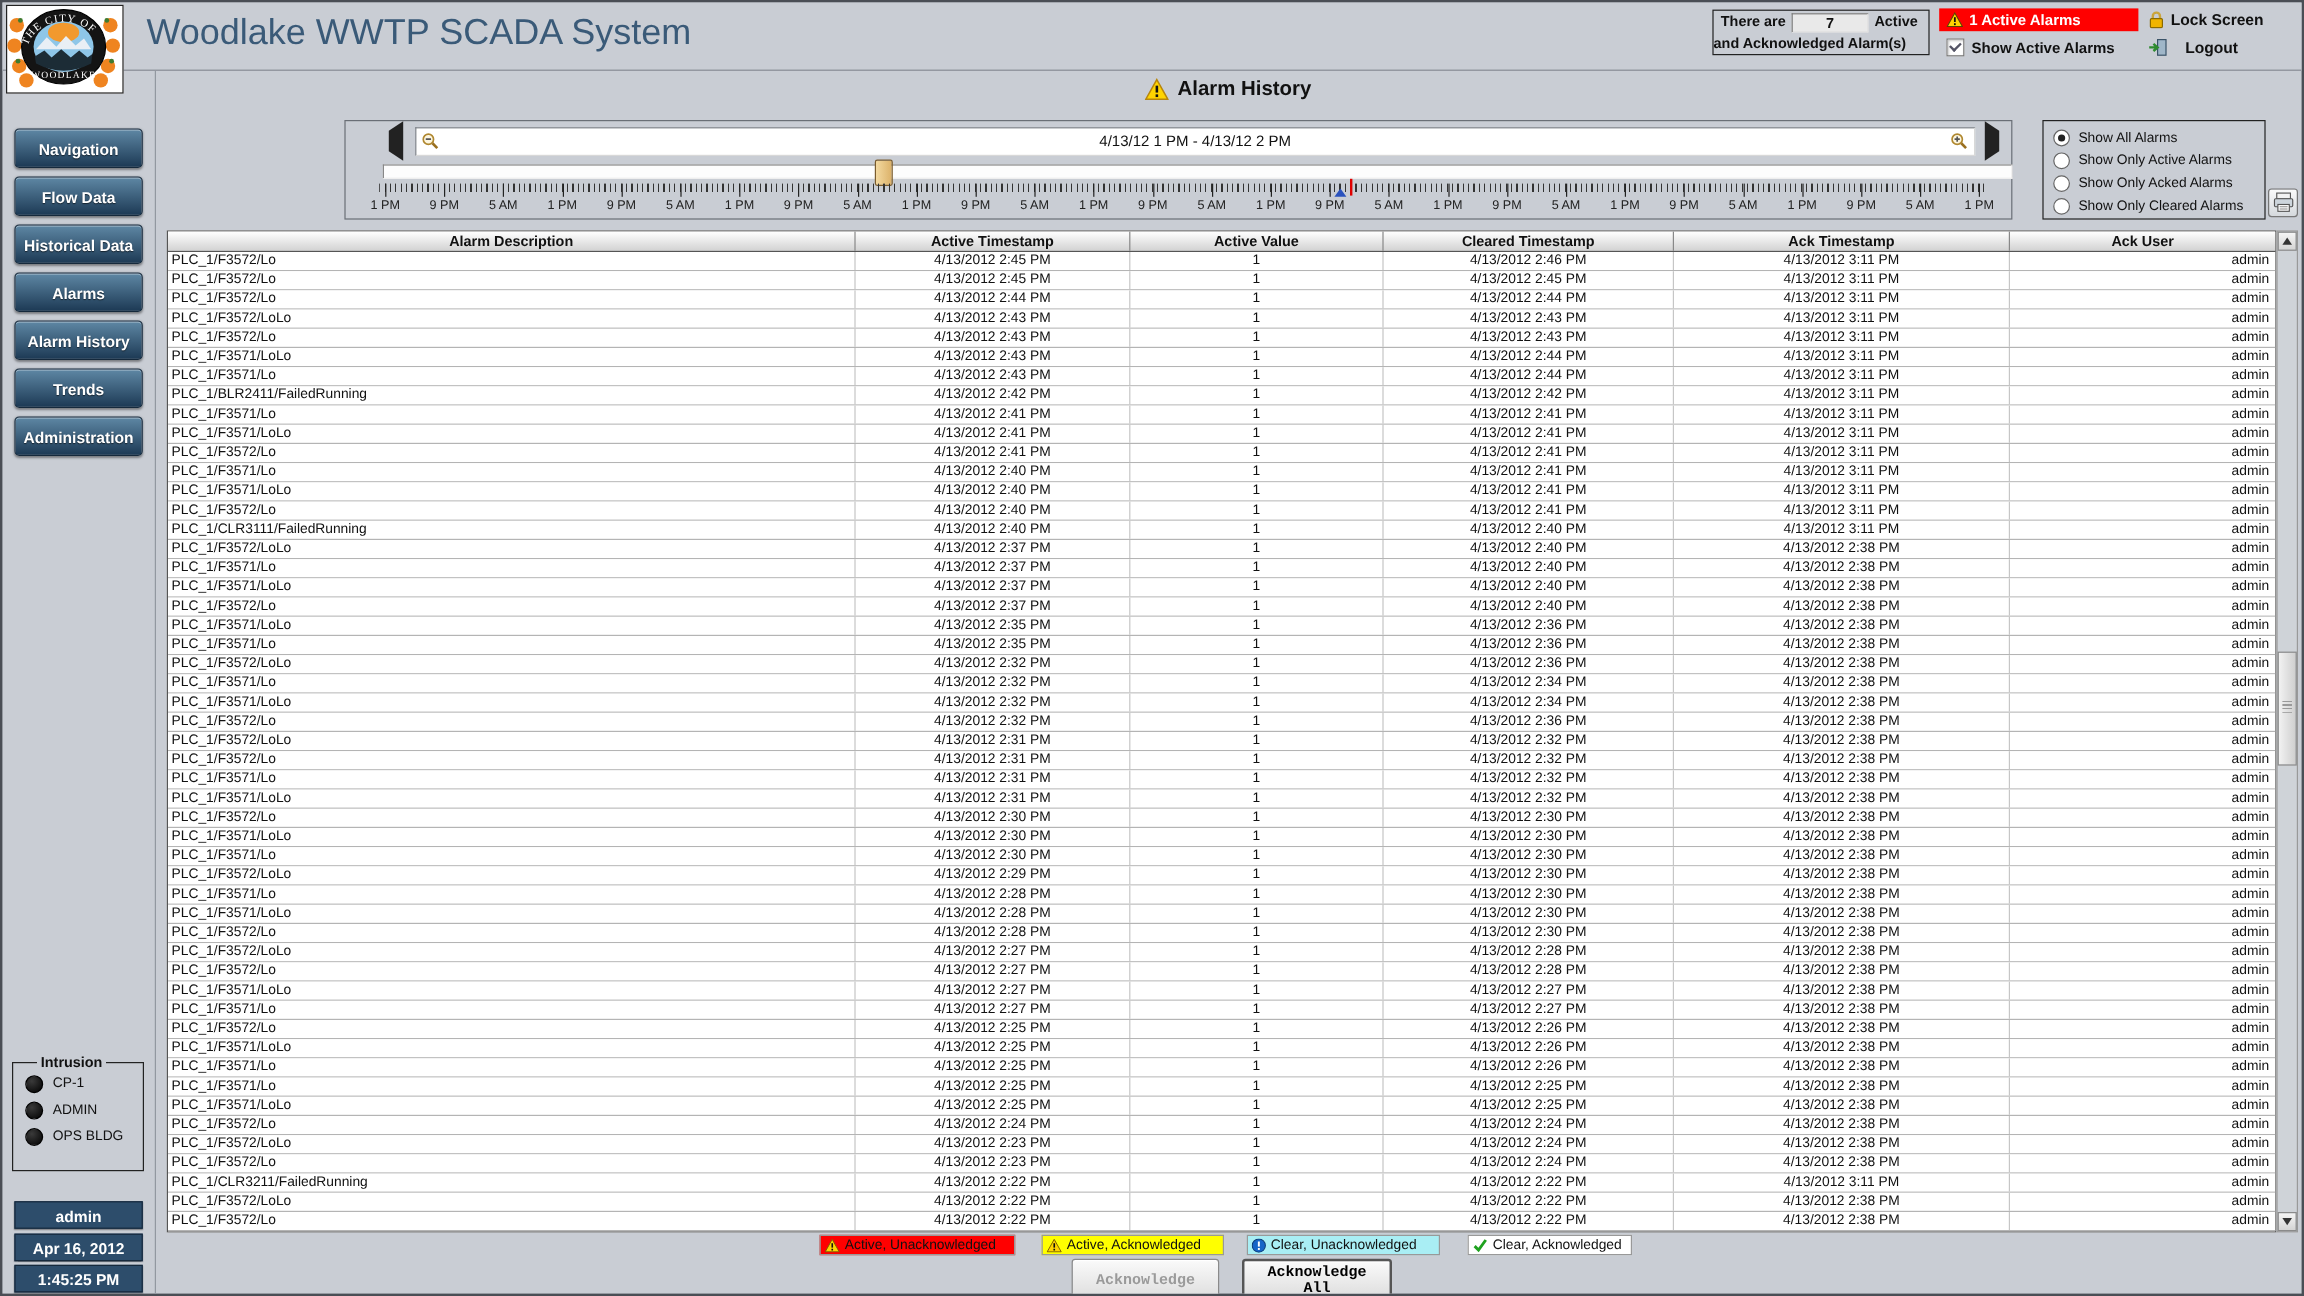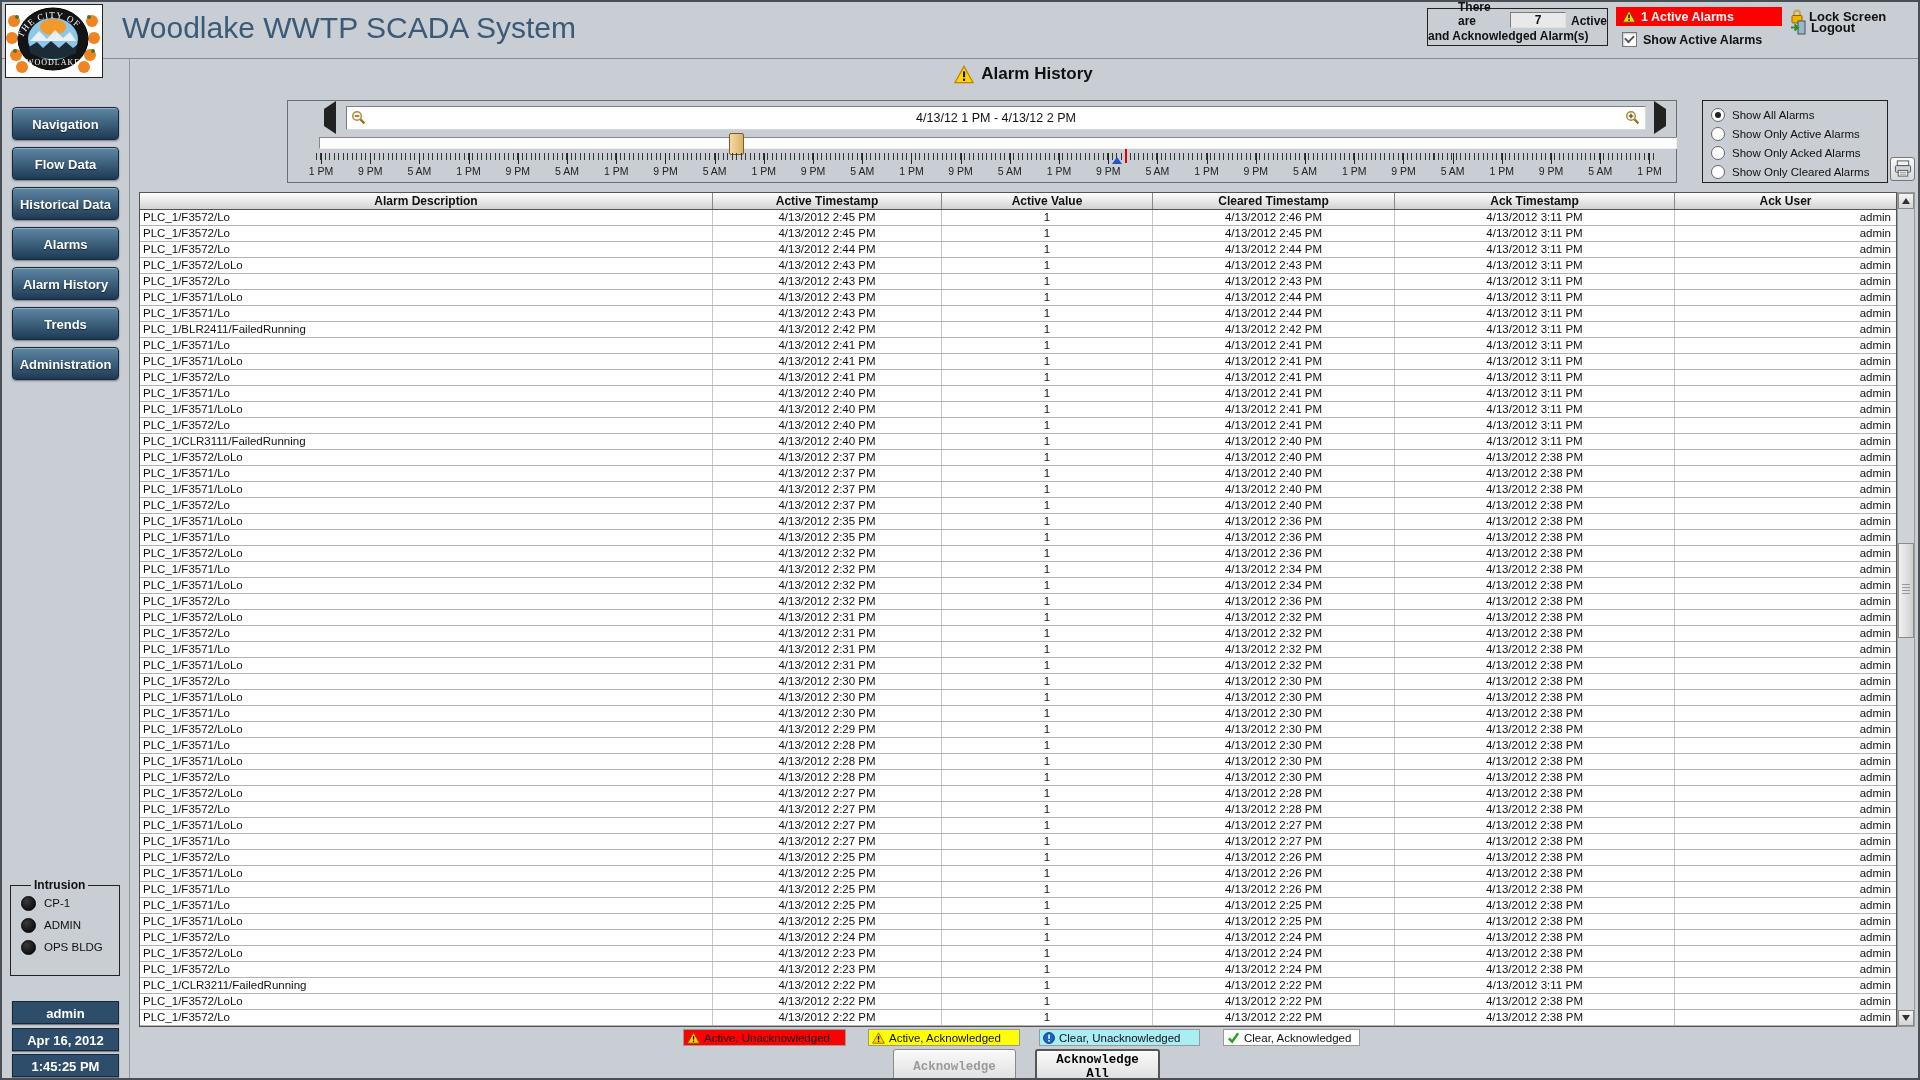--- a/index.html
+++ b/index.html
@@ -7,36 +7,36 @@
        border:2px solid #4a4e55;box-sizing:border-box;overflow:hidden;
        font-family:"Liberation Sans",sans-serif;color:#111;}
   
   .header{position:absolute;left:0;top:0;width:100%;height:57px;background:#c9cdd4;
           border-bottom:1px solid #878c94;box-sizing:border-box;}
   .logo{position:absolute;left:3px;top:2px;width:96px;height:72px;background:#fff;
         border:1px solid #222;z-index:20;}
   .app-title{position:absolute;left:120px;top:9px;font-size:30px;color:var(--title-text,#3a5a78);}
   .summary-box{position:absolute;left:1425px;top:6px;width:181px;height:38px;border:1px solid #222;
         box-sizing:border-box;font-size:12px;font-weight:bold;padding-top:2px;}
-  .s-row{display:flex;align-items:flex-end;gap:5px;padding-left:6px;height:17px;margin-left:24px;}
+  .s-row{display:flex;align-items:flex-start;gap:5px;padding-left:6px;height:17px;}
   .count-field{display:inline-block;width:62px;height:14px;background:#e9e9e9;border:1px solid #7d7d7d;
         border-right-color:#e0e0e0;border-bottom-color:#e0e0e0;text-align:center;line-height:14px;font-weight:bold;}
   .s-row2{text-align:left;height:16px;line-height:16px;}
   .alarm-banner{position:absolute;left:1614px;top:5px;width:166px;height:19px;background:var(--alarm-red,#f00);
         color:#fff;font-weight:bold;font-size:12.5px;display:flex;align-items:center;gap:5px;
         padding:0 6px;box-sizing:border-box;cursor:pointer;}
   .show-active{position:absolute;left:1620px;top:30px;display:flex;align-items:center;gap:6px;
         font-weight:bold;font-size:12.5px;cursor:pointer;}
   .checkbox{width:13px;height:13px;background:#fff;border:1px solid #777;position:relative;
         box-shadow:inset 1px 1px 2px #c4c4c4;}
   .checkbox.checked::after{content:"";position:absolute;left:2px;top:2px;width:7px;height:4px;
         border-left:2px solid #556;border-bottom:2px solid #556;transform:rotate(-45deg);}
   .lock-btn{position:absolute;left:1788px;top:6px;display:flex;align-items:center;gap:5px;
         font-weight:bold;font-size:13px;cursor:pointer;}
-  .logout-btn{position:absolute;left:1788px;top:18px;display:flex;gap:5px;
+  .logout-btn{position:absolute;left:1788px;top:30px;display:flex;gap:15px;
         font-weight:bold;font-size:13px;cursor:pointer;}
   
   .v-divider{position:absolute;left:127px;top:57px;width:1px;bottom:0;background:#9298a0;}
   .sidebar{position:absolute;left:0;top:57px;width:127px;height:420px;}
   .side-btn{position:absolute;left:10px;width:107px;height:33px;border:1px solid #15293c;border-radius:4px;
         background:linear-gradient(var(--sidebar-btn-top,#5e87a4),var(--sidebar-btn-bottom,#1d3a55));
         color:#fff;font-weight:bold;font-size:13px;text-align:center;line-height:33px;cursor:pointer;
         box-shadow:inset 0 1px 0 rgba(255,255,255,.35),0 1px 2px rgba(0,0,0,.4);box-sizing:border-box;
         text-shadow:0 1px 1px rgba(0,0,0,.6);}
   

